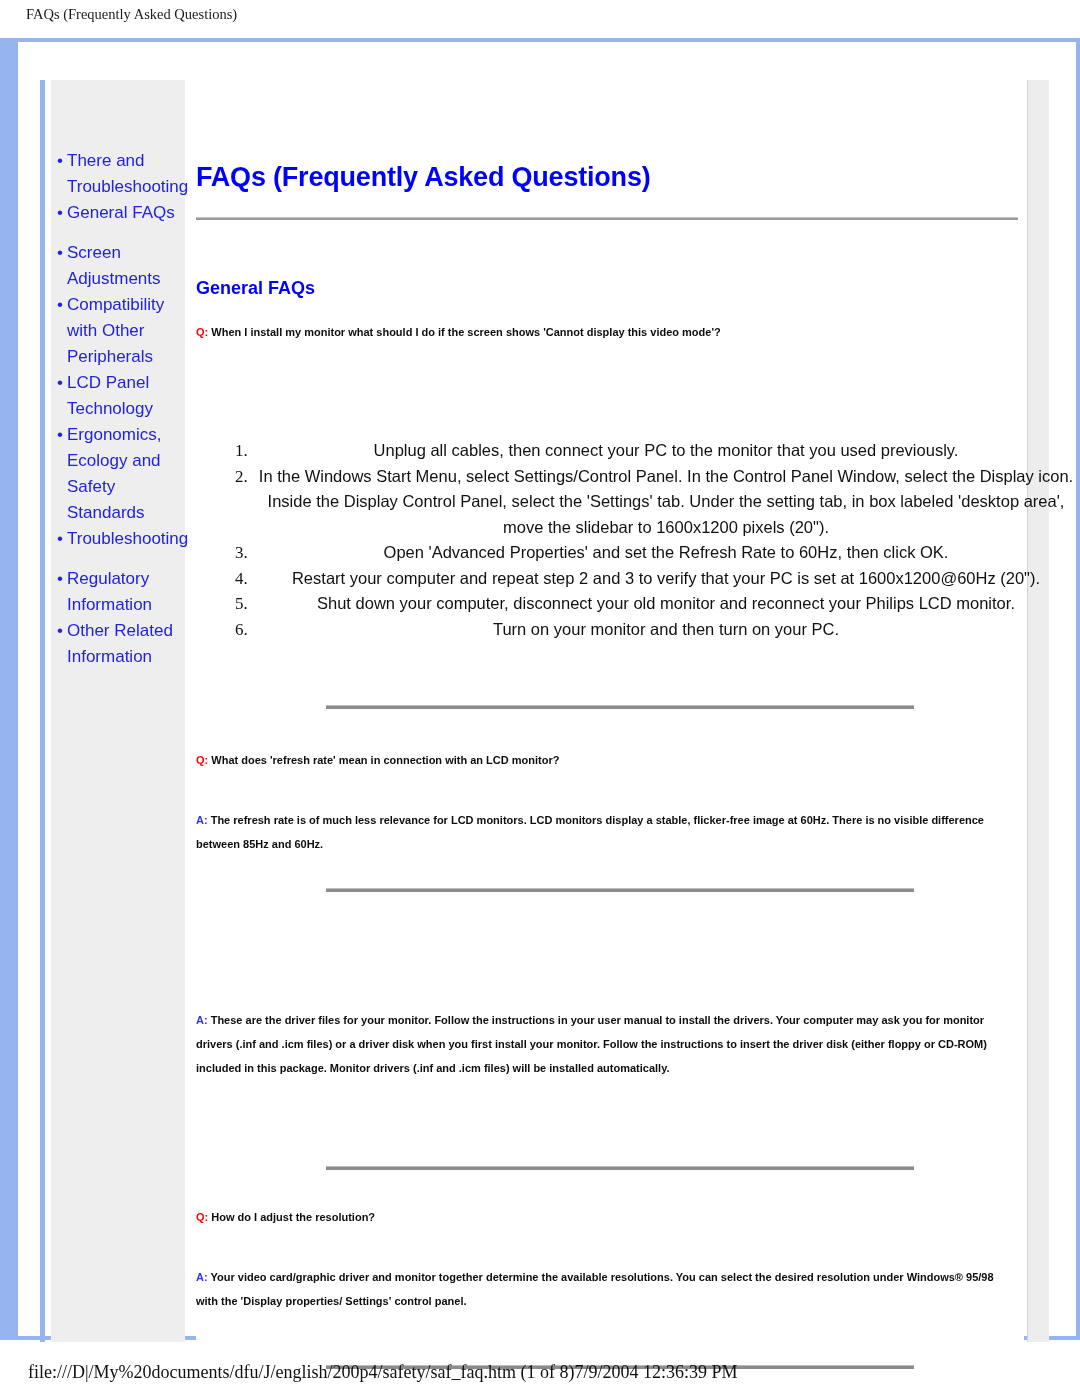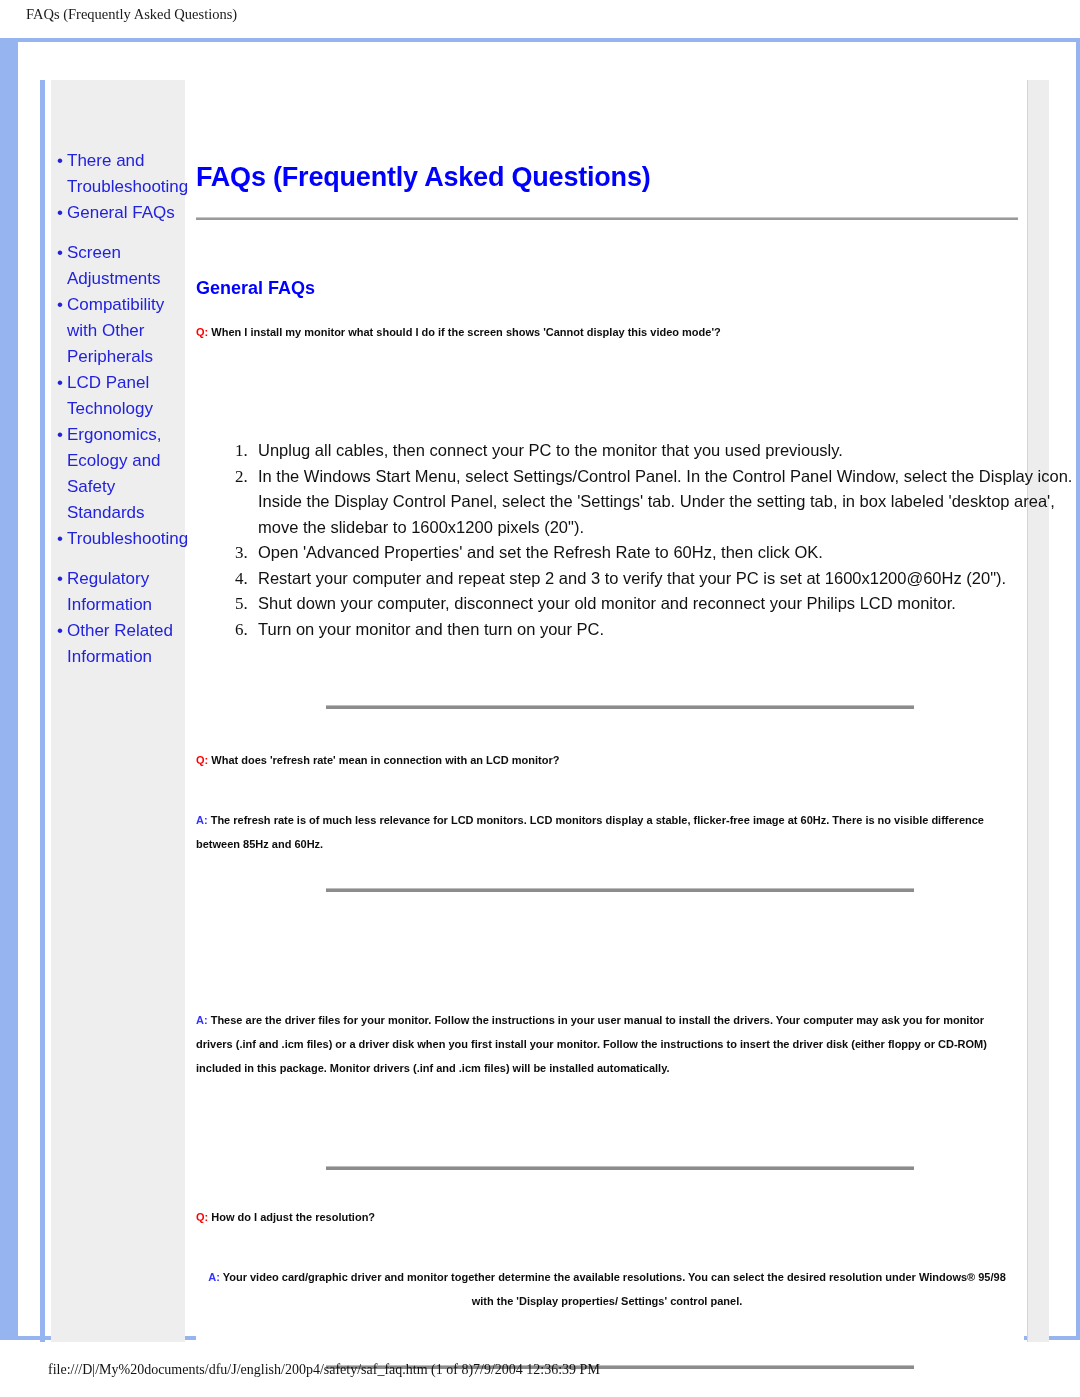--- a/index.html
+++ b/index.html
@@ -200,24 +200,23 @@
     border-top: 1px solid #bdbdbd;
     box-sizing: border-box;
   }
 
   
   .footer {
     position: absolute;
     left: 28px;
     top: 1362px;
     font-family: "Liberation Serif", serif;
-    font-size: 14px;
+    font-size: 18px;
     color: #111111;
     white-space: nowrap;
-    margin-left: 20px;
   }
 </style>
 </head>
 <body>
 
 <div class="page-header">FAQs (Frequently Asked Questions)</div>
 
 <div class="frame">
   <div class="frame-inner"></div>
   <div class="blue-rule"></div>
@@ -278,21 +277,21 @@
   <main class="content">
 
     <h1 class="doc-title">FAQs (Frequently Asked Questions)</h1>
     <div class="rule-wide"></div>
     <h2 class="section-title">General FAQs</h2>
 
     <div class="qa" style="top:240px;">
       <p class="q"><span class="tag-q">Q:</span> <span>When I install my monitor what should I do if the screen shows 'Cannot display this video mode'?</span></p>
     </div>
 
-    <ol class="steps" style="top:358px;">
+    <ol class="steps" style="top:358px;text-align:center;">
       <li><span class="txt">Unplug all cables, then connect your PC to the monitor that you used previously.</span></li>
       <li><span class="txt">In the Windows Start Menu, select Settings/Control Panel. In the Control Panel Window, select the Display icon. Inside the Display Control Panel, select the 'Settings' tab. Under the setting tab, in box labeled 'desktop area', move the slidebar to 1600x1200 pixels (20").</span></li>
       <li><span class="txt">Open 'Advanced Properties' and set the Refresh Rate to 60Hz, then click OK.</span></li>
       <li><span class="txt">Restart your computer and repeat step 2 and 3 to verify that your PC is set at 1600x1200@60Hz (20").</span></li>
       <li><span class="txt">Shut down your computer, disconnect your old monitor and reconnect your Philips LCD monitor.</span></li>
       <li><span class="txt">Turn on your monitor and then turn on your PC.</span></li>
     </ol>
 
     <div class="rule-short" style="top:625px;"></div>
 
@@ -307,21 +306,21 @@
 
     <div class="qa" style="top:928px;">
       <p class="a"><span class="tag-a">A:</span> <span>These are the driver files for your monitor. Follow the instructions in your user manual to install the drivers. Your computer may ask you for monitor drivers (.inf and .icm files) or a driver disk when you first install your monitor. Follow the instructions to insert the driver disk (either floppy or CD-ROM) included in this package. Monitor drivers (.inf and .icm files) will be installed automatically.</span></p>
     </div>
 
     <div class="rule-short" style="top:1086px;"></div>
 
     <div class="qa" style="top:1125px;">
       <p class="q"><span class="tag-q">Q:</span> <span>How do I adjust the resolution?</span></p>
     </div>
-    <div class="qa" style="top:1185px;text-align:center;">
+    <div class="qa" style="top:1185px;">
       <p class="a"><span class="tag-a">A:</span> <span>Your video card/graphic driver and monitor together determine the available resolutions. You can select the desired resolution under Windows® 95/98 with the 'Display properties/ Settings' control panel.</span></p>
     </div>
 
     <div class="rule-short" style="top:1285px;"></div>
 
   </main>
 </div>
 
 <div class="footer">file:///D|/My%20documents/dfu/J/english/200p4/safety/saf_faq.htm (1 of 8)7/9/2004 12:36:39 PM</div>
 

